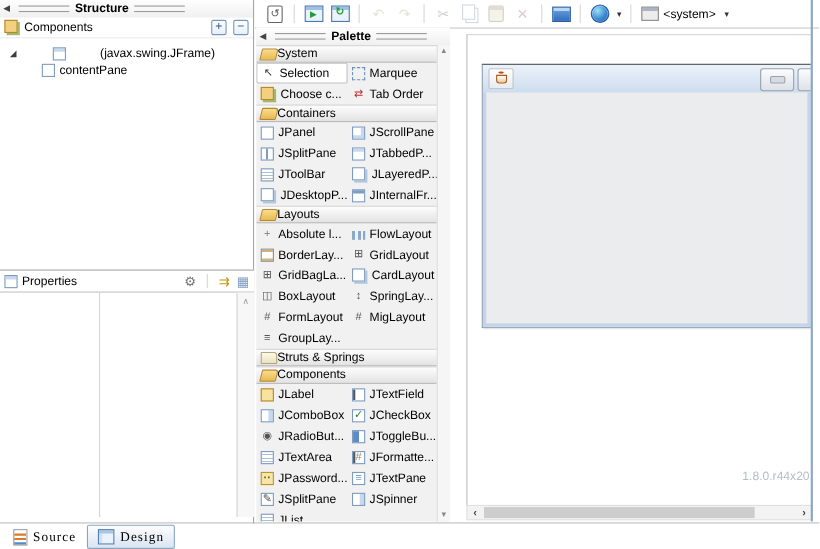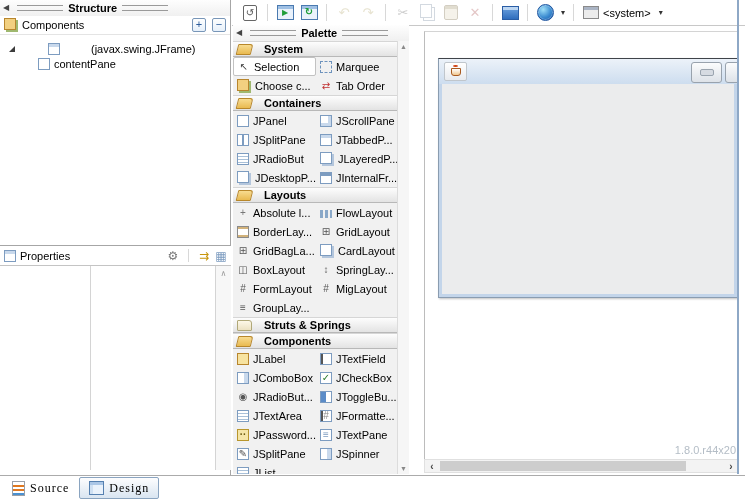--- a/index.html
+++ b/index.html
@@ -45,21 +45,21 @@
   .t-ps{width:12px;height:13px;border:1px solid #a89f86;background:#ece7d6;box-shadow:inset 0 3px 0 #c4bca2;border-radius:2px;}
   .t-ext{width:15px;height:12px;border:1px solid #2a5da5;background:linear-gradient(#6ea3e0,#2f6dbd);box-shadow:inset 0 3px 0 #bcd6f2;}
   .t-glb{width:15px;height:15px;border-radius:50%;border:1px solid #1e55a0;
          background:radial-gradient(circle at 35% 30%,#9fe0f8,#3a8ad0 55%,#1d5fae 90%);
          box-shadow:inset 0 0 0 1px rgba(255,255,255,.25);}
   .t-lnf{width:14px;height:11px;border:1px solid #8a8a8a;background:#ececec;box-shadow:inset 0 3px 0 #aab4c4;}
   .gly{font-size:13px;line-height:1;}
   
   .palette{position:absolute;left:1px;top:25px;width:176px;height:449px;background:#f1f1f1;box-sizing:border-box;}
   .palbody{position:absolute;left:0;right:11px;top:16px;bottom:0;overflow:hidden;}
-  .palcat{height:16px;box-sizing:border-box;display:flex;align-items:center;gap:12px;padding-left:4px;font-weight:bold;
+  .palcat{height:16px;box-sizing:border-box;display:flex;align-items:center;gap:0;padding-left:4px;font-weight:normal;
           background:linear-gradient(#fdfdfd,#e3e3e3);border-top:1px solid #d6d6d6;border-bottom:1px solid #b8b8b8;}
   .fold{width:13px;height:9px;border:1px solid #b8872a;border-radius:1px 3px 1px 1px;
         background:linear-gradient(#f8dc90,#e9ba50);flex:none;}
   .fold.closed{background:linear-gradient(#fdf8e8,#ece2c2);border-color:#b0a878;}
   .fold.open{transform:skewX(-14deg);}
   .palgrid{display:grid;grid-template-columns:83px 1fr;}
   .pitem{height:19px;display:flex;align-items:center;gap:4px;padding-left:4px;box-sizing:border-box;white-space:nowrap;overflow:hidden;}
   .pitem.sel{background:#fff;border:1px solid #c2c2c2;border-radius:2px;}
   .palsb{position:absolute;right:0;top:16px;bottom:0;width:11px;background:#f6f6f6;border-left:1px solid #dcdcdc;}
   .palsb .a{position:absolute;left:0;right:0;text-align:center;font-size:7px;color:#888;}
@@ -94,21 +94,21 @@
   .javabtn{width:21px;height:17px;border:1px solid #c0c6cc;border-radius:2px;background:linear-gradient(#fff,#e8ebef);
            display:flex;align-items:center;justify-content:center;}
   .cup{width:8px;height:6px;border:1px solid #a85a20;border-radius:0 0 3px 3px;background:linear-gradient(#fff,#f0c890);position:relative;}
   .cup::before{content:"";position:absolute;top:-4px;left:1px;width:5px;height:2px;background:#d04010;border-radius:50%;}
   .minbtn{position:absolute;right:15px;top:3px;width:29px;height:19px;border:1px solid #98a2ad;border-radius:3px;
           background:linear-gradient(#fbfcfd,#dde2e8);display:flex;align-items:center;justify-content:center;}
   .minpill{width:12px;height:5px;background:#d6dbe2;border:1px solid #9aa4af;border-radius:2px;}
   .maxsliver{position:absolute;right:-10px;top:3px;width:20px;height:19px;border:1px solid #98a2ad;border-radius:3px;
              background:linear-gradient(#fbfcfd,#dde2e8);}
   .fbody{position:absolute;left:0;right:0;top:25px;bottom:0;border:3px solid #c3d5ea;border-top:none;background:#ebeced;}
-  .version{position:absolute;right:1px;top:412px;color:#b4bdc6;font-size:11px;white-space:nowrap;}
+  .version{position:absolute;right:1px;top:395px;color:#b4bdc6;font-size:11px;white-space:nowrap;}
   .hscroll{position:absolute;left:192px;top:459px;width:315px;height:14px;background:#f3f3f3;
            border:1px solid #e0e0e0;box-sizing:border-box;}
   .hthumb{position:absolute;left:15px;top:1px;bottom:1px;width:246px;background:#cdcdcd;}
   .harrow{position:absolute;top:0;bottom:0;width:14px;display:flex;align-items:center;justify-content:center;
           color:#444;font-size:10px;font-weight:bold;}
   .vline{position:absolute;left:505px;top:0;width:2px;height:474px;background:#8ea8c6;}
   
   .botline{position:absolute;left:0;top:475px;width:745px;height:1px;background:#ababab;}
   .tabbar{position:absolute;left:0;top:476px;width:745px;height:23px;display:flex;align-items:flex-start;padding:1px 0 0 2px;box-sizing:border-box;background:#fff;}
   .tab{height:20px;display:flex;align-items:center;gap:5px;padding:0 9px;
@@ -267,21 +267,21 @@
             <div class="pitem">
               <span class="pic bs"></span>
               <span>JSplitPane</span>
             </div>
             <div class="pitem">
               <span class="pic bt"></span>
               <span>JTabbedP...</span>
             </div>
             <div class="pitem">
               <span class="pic bl"></span>
-              <span>JRadioBut</span>
+              <span>JToolBar</span>
             </div>
             <div class="pitem">
               <span class="pic bk"></span>
               <span>JLayeredP...</span>
             </div>
             <div class="pitem">
               <span class="pic bk"></span>
               <span>JDesktopP...</span>
             </div>
             <div class="pitem">

